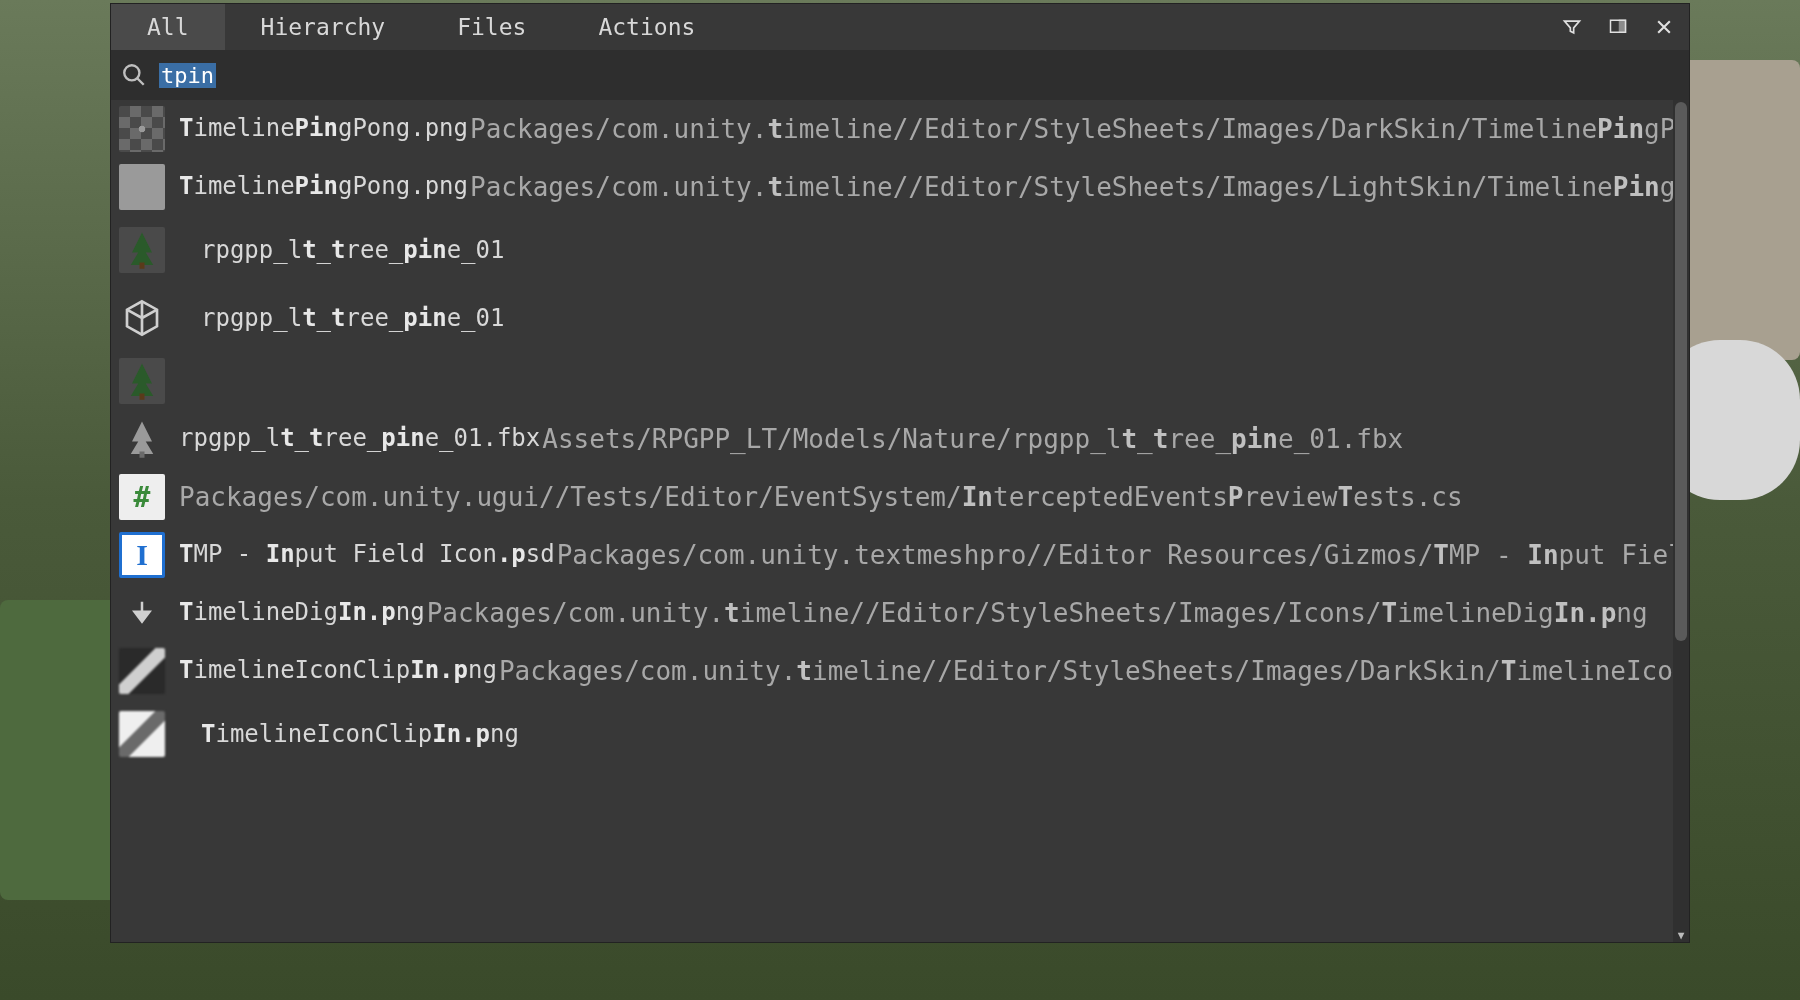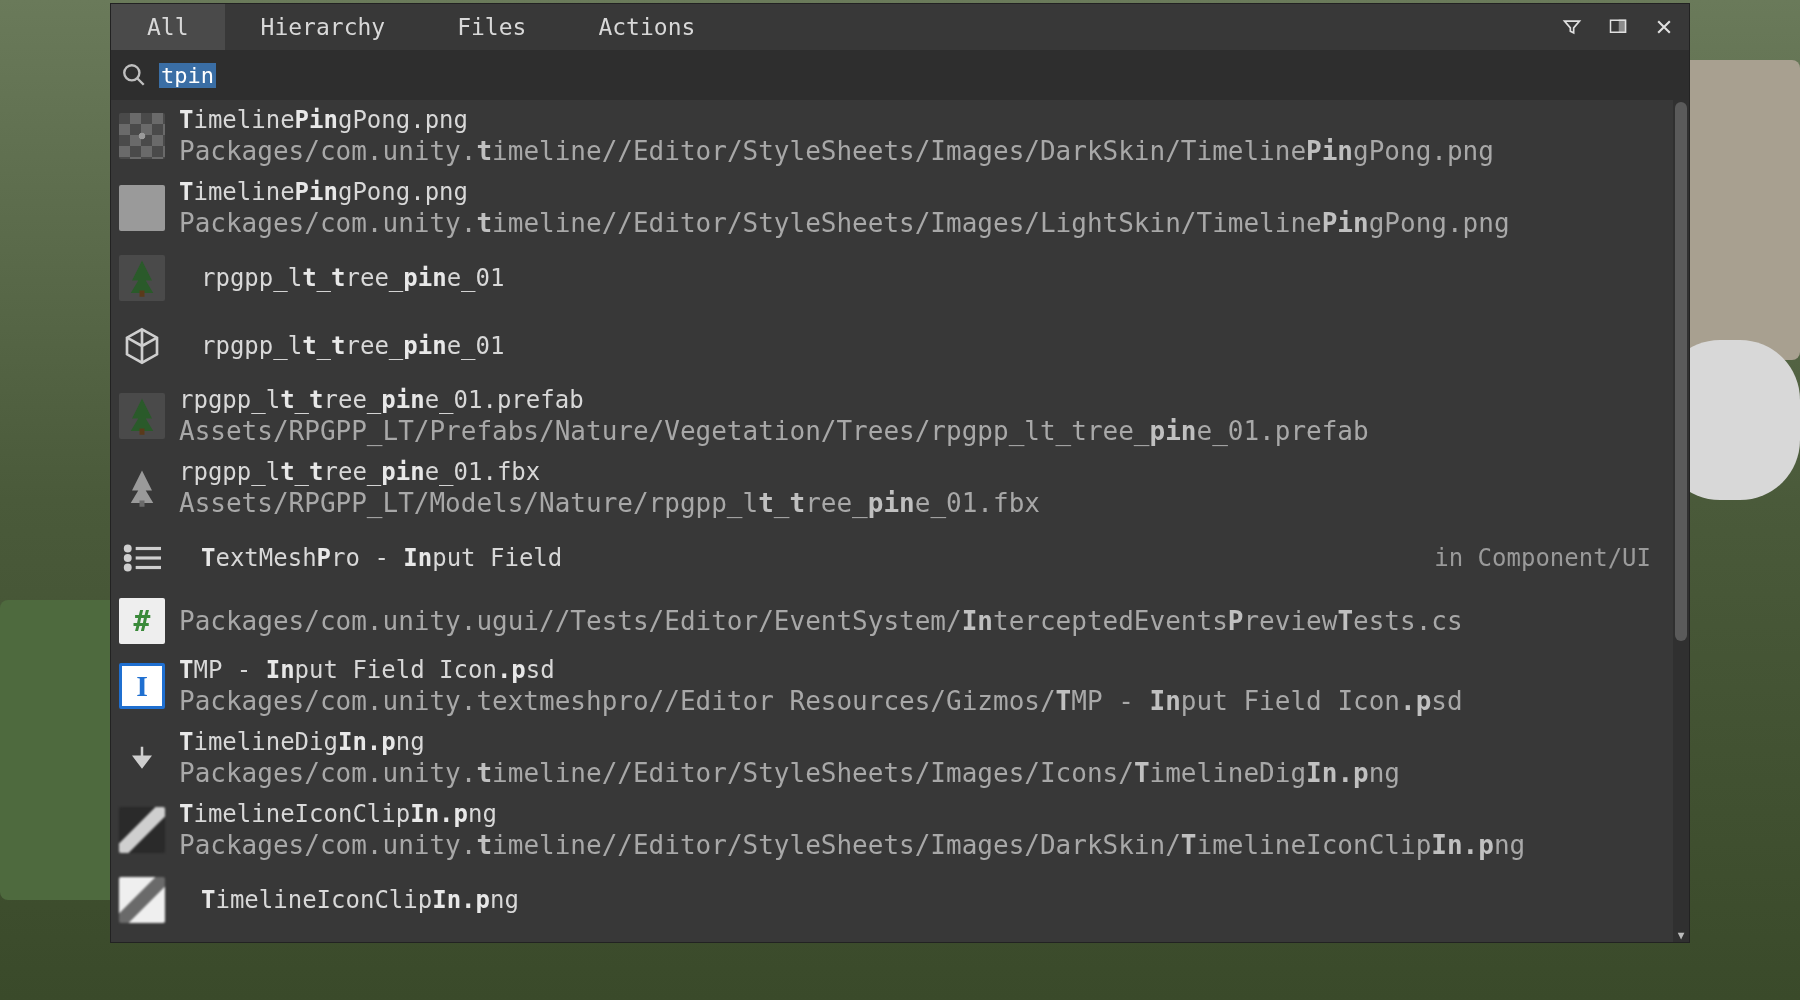--- a/index.html
+++ b/index.html
@@ -113,21 +113,21 @@
     width: 46px; height: 46px;
     flex: 0 0 46px;
     display: flex;
     align-items: center;
     justify-content: center;
     border-radius: 2px;
   }
   .row-text {
     flex: 1;
     display: flex;
-    flex-direction: column;
+    flex-direction: row;
     gap: 2px;
     min-width: 0;
   }
   .title {
     font-size: 24px;
     color: #d8d8d8;
     white-space: nowrap;
   }
   .title b { font-weight: 700; color:#e8e8e8; }
   .path {
@@ -301,52 +301,32 @@
             <div class="title">rpgpp_l<b>t</b>_<b>t</b>ree_<b>pin</b>e_01</div>
           </div>
         </div>
         <div class="row">
           <div class="thumb tree-prefab">
             <svg viewBox="0 0 24 32">
               <path fill="#2a5a2a" d="M12 2 L20 18 H15 L21 28 H3 L9 18 H4 Z"></path>
               <rect x="10" y="26" width="4" height="5" fill="#5a3a1a"></rect>
             </svg>
           </div>
-          <div class="row-text">
-            <div class="title">rpgpp_l<b>t</b>_<b>t</b>ree_<b>pin</b>e_01.prefab</div>
-            <div class="path">Assets/RPGPP_LT/Prefabs/Nature/Vegetation/Trees/rpgpp_lt_tree_<b>pin</b>e_01.prefab</div>
-          </div>
         </div>
         <div class="row">
           <div class="thumb tree-gray">
             <svg viewBox="0 0 24 32">
               <path fill="#9a9a9a" d="M12 2 L20 18 H15 L21 28 H3 L9 18 H4 Z"></path>
               <rect x="10" y="26" width="4" height="5" fill="#6a6a6a"></rect>
             </svg>
           </div>
           <div class="row-text">
             <div class="title">rpgpp_l<b>t</b>_<b>t</b>ree_<b>pin</b>e_01.fbx</div>
             <div class="path">Assets/RPGPP_LT/Models/Nature/rpgpp_l<b>t</b>_<b>t</b>ree_<b>pin</b>e_01.fbx</div>
           </div>
-        </div>
-        <div class="row single">
-          <div class="thumb list-icon">
-            <svg viewBox="0 0 24 18" stroke="currentColor" stroke-width="2">
-              <circle cx="3" cy="3" r="1.5" fill="currentColor"></circle>
-              <line x1="8" y1="3" x2="24" y2="3"></line>
-              <circle cx="3" cy="9" r="1.5" fill="currentColor"></circle>
-              <line x1="8" y1="9" x2="24" y2="9"></line>
-              <circle cx="3" cy="15" r="1.5" fill="currentColor"></circle>
-              <line x1="8" y1="15" x2="24" y2="15"></line>
-            </svg>
-          </div>
-          <div class="row-text">
-            <div class="title"><b>T</b>extMesh<b>P</b>ro - <b>In</b>put Field</div>
-          </div>
-          <div class="row-aside">in Component/UI</div>
         </div>
         <div class="row">
           <div class="thumb csharp">#</div>
           <div class="row-text">
             <div class="path">Packages/com.unity.ugui//Tests/Editor/EventSystem/<b>In</b>terceptedEvents<b>P</b>review<b>T</b>ests.cs</div>
           </div>
         </div>
         <div class="row">
           <div class="thumb tmp-i">I</div>
           <div class="row-text">

